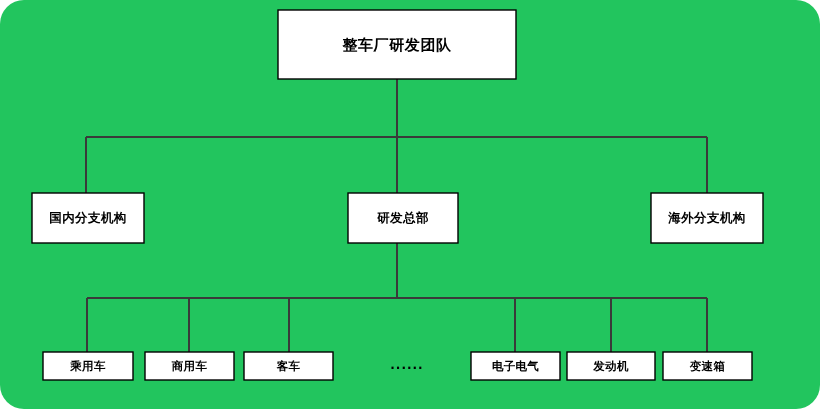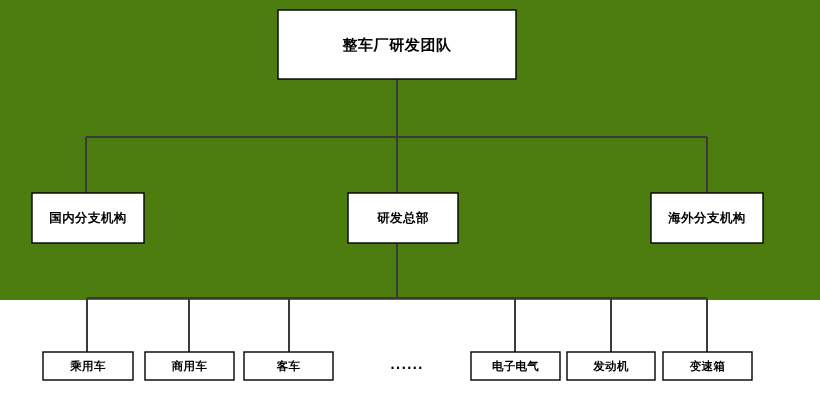--- a/index.html
+++ b/index.html
@@ -9,22 +9,23 @@
   }
   body {
     width: 820px;
     height: 409px;
     font-family: "DejaVu Sans", "Liberation Sans", sans-serif;
     overflow: hidden;
   }
   #org-chart {
     position: relative;
     width: 820px;
-    height: 300px;
-    background: #4d7c0f;
+    height: 409px;
+    background: #22c55e;
+    border-radius: 24px;
   }
   svg.chart-svg {
     position: absolute;
     left: 0;
     top: 0;
     width: 820px;
     height: 409px;
     display: block;
   }
   .node-box {

